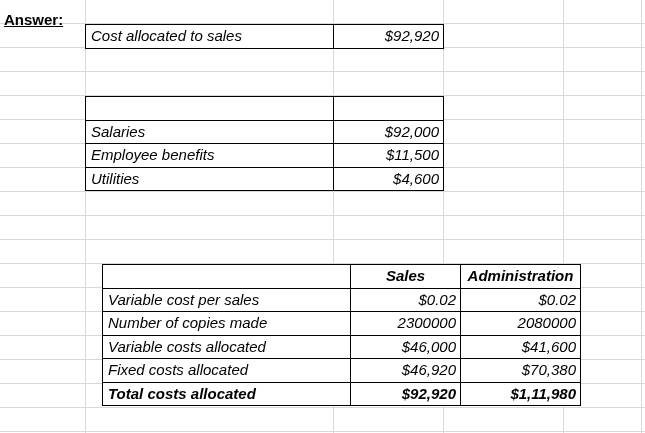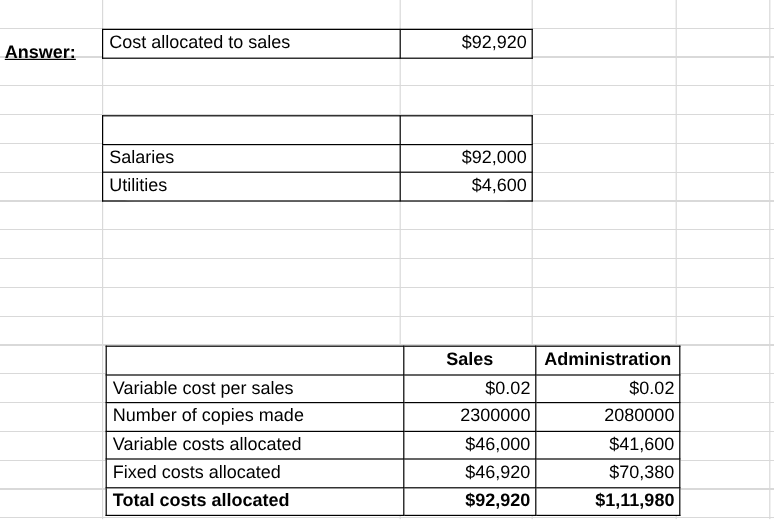--- a/index.html
+++ b/index.html
@@ -31,41 +31,42 @@
 
   .side-label {
     position: absolute;
     left: 4px;
     height: 24px;
     line-height: 24px;
     font-weight: bold;
     text-decoration: underline;
     white-space: nowrap;
   }
-  .pos-answer   { top: 32px; }
+  .pos-answer   { top: 8px; }
   .pos-workings { top: 96px; }
 
   table.tbl {
     position: absolute;
     border-collapse: collapse;
     table-layout: fixed;
     background: #ffffff;
   }
   .t-answer   { left: 85px; top: 24px;  width: 359px; }
   .t-workings { left: 85px; top: 96px;  width: 359px; border-radius: 27px; }
-  .t-alloc    { left: 88px; top: 264px; width: 479px; margin-top: 24px; }
+  .t-alloc    { left: 102px; top: 264px; width: 479px; }
 
   .tbl td {
     border: 1.5px solid #000000;
     height: 22.5px;
     padding: 0;
     line-height: 22.5px;
     vertical-align: middle;
     white-space: nowrap;
     overflow: hidden;
+    font-style: italic;
   }
   .col-label  { width: 248px; }
   .col-val    { width: 110px; }
   .col-val2   { width: 120px; }
 
   td.lbl { text-align: left;  padding-left: 5px; }
   td.val { text-align: right; padding-right: 4px; }
   td.hdr { text-align: center; font-weight: bold; }
   tr.total td { font-weight: bold; }
 </style>
@@ -103,20 +104,24 @@
     <tbody>
       <tr>
         <td class="lbl"></td>
         <td class="val"></td>
       </tr>
       <tr>
         <td class="lbl">Salaries</td>
         <td class="val">$92,000</td>
       </tr>
       <tr>
+        <td class="lbl">Employee benefits</td>
+        <td class="val">$11,500</td>
+      </tr>
+      <tr>
         <td class="lbl">Utilities</td>
         <td class="val">$4,600</td>
       </tr>
     </tbody>
   </table>
 
   <table class="tbl t-alloc">
     <colgroup>
         <col class="col-label">
         <col class="col-val">

